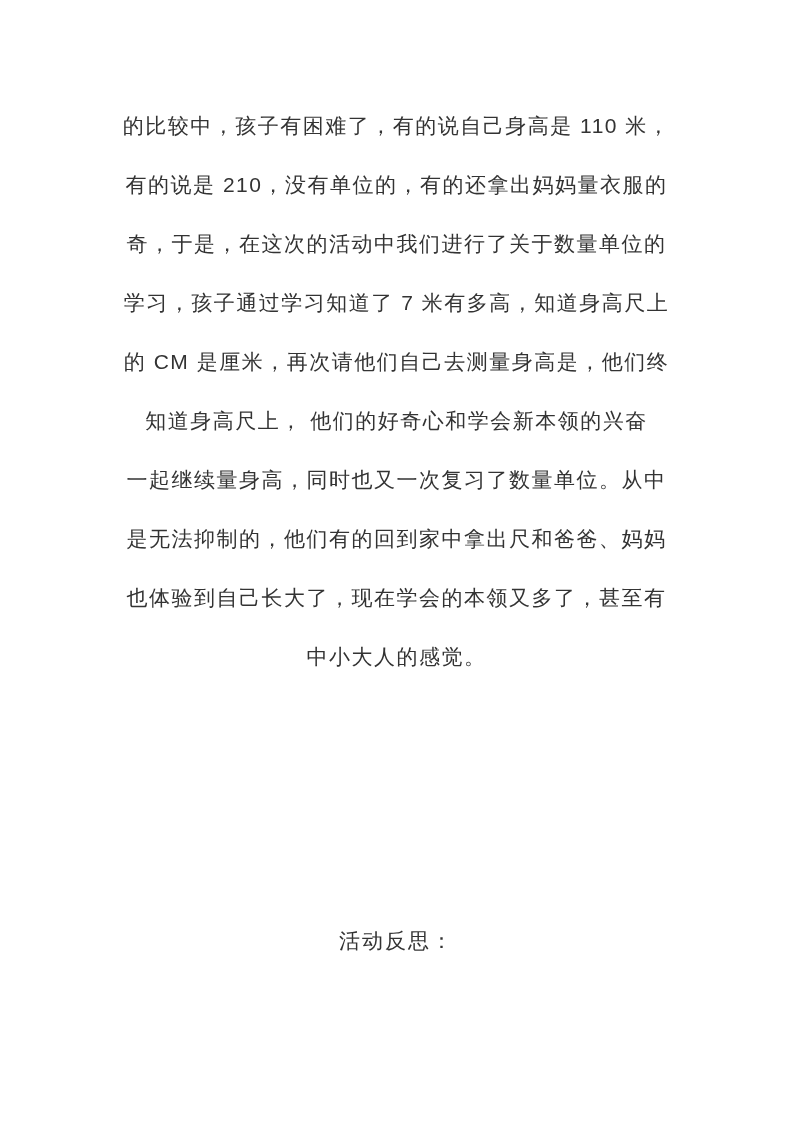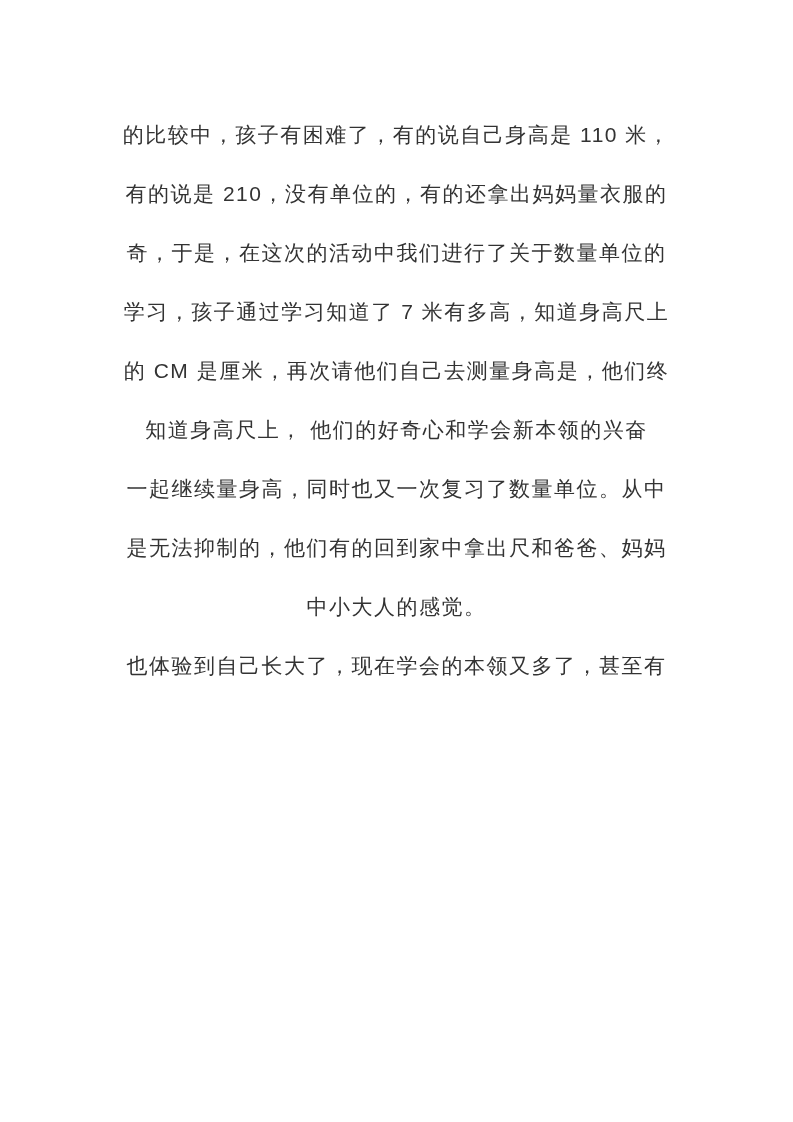--- a/index.html
+++ b/index.html
@@ -4,21 +4,21 @@
 <style>
   html, body {
     margin: 0;
     padding: 0;
     background: #ffffff;
   }
   .page {
     position: relative;
     width: 793px;
     height: 999px;
-    margin: 9px auto;
+    margin: 0 auto;
     background: #ffffff;
     overflow: hidden;
     font-family: "Liberation Sans", sans-serif;
   }
   .doc-body {
     position: absolute;
     top: 96px;
     left: 59px;
     width: 675px;
   }
@@ -50,16 +50,17 @@
 <div class="page">
   <div class="doc-body">
     <div class="doc-line">的比较中，孩子有困难了，有的说自己身高是 110 米，</div>
     <div class="doc-line">有的说是 210，没有单位的，有的还拿出妈妈量衣服的</div>
     <div class="doc-line">奇，于是，在这次的活动中我们进行了关于数量单位的</div>
     <div class="doc-line">学习，孩子通过学习知道了 7 米有多高，知道身高尺上</div>
     <div class="doc-line">的 CM 是厘米，再次请他们自己去测量身高是，他们终</div>
     <div class="doc-line">知道身高尺上， 他们的好奇心和学会新本领的兴奋</div>
     <div class="doc-line">一起继续量身高，同时也又一次复习了数量单位。从中</div>
     <div class="doc-line">是无法抑制的，他们有的回到家中拿出尺和爸爸、妈妈</div>
+    <div class="doc-line">也体验到自己长大了，现在学会的本领又多了，甚至有</div>
     <div class="doc-line">中小大人的感觉。</div>
-    <div class="doc-line">也体验到自己长大了，现在学会的本领又多了，甚至有</div>
   </div>
+  <div class="doc-heading">活动反思：</div>
 </div>
 
 </body></html>

